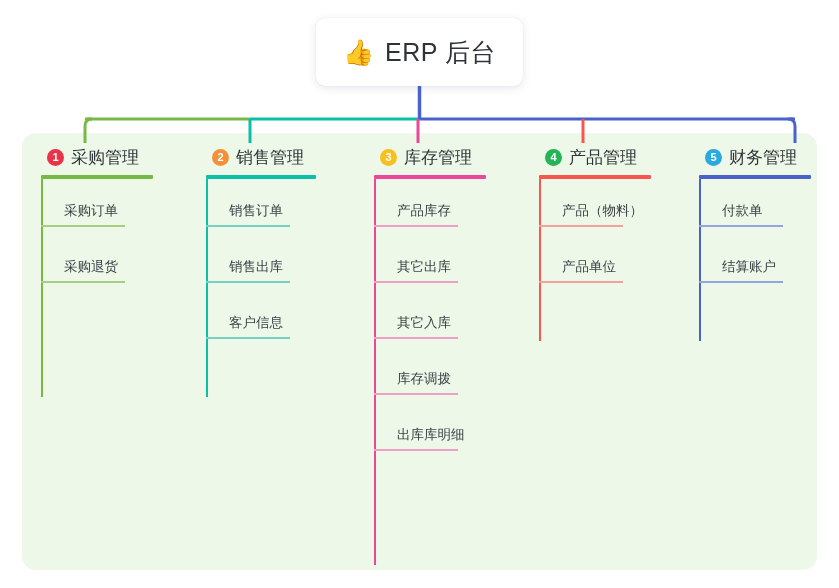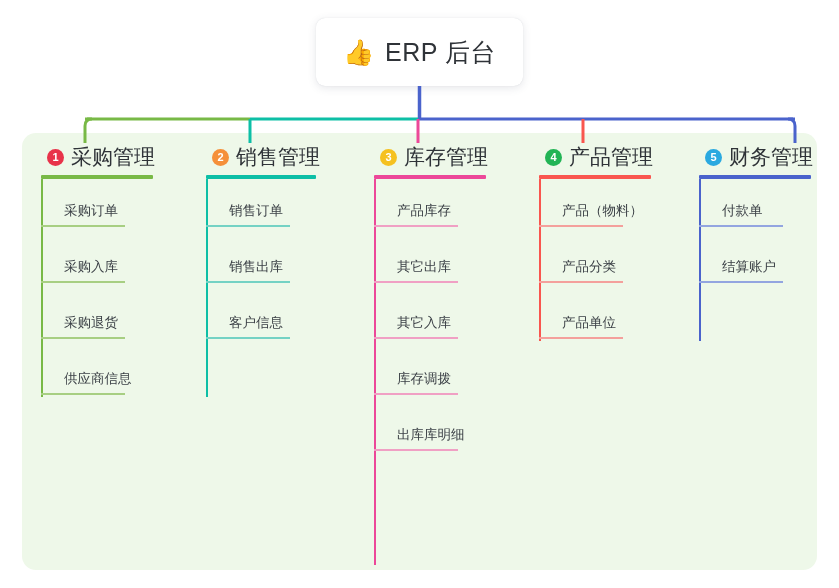--- a/index.html
+++ b/index.html
@@ -92,21 +92,21 @@
     height: 17px;
     border-radius: 50%;
     color: #ffffff;
     font-size: 11px;
     line-height: 17px;
     text-align: center;
     font-weight: bold;
     flex: 0 0 auto;
   }
   .head-label {
-    font-size: 21px;
+    font-size: 17px;
     color: #2f3338;
     white-space: nowrap;
   }
   .head-rule {
     margin-top: 6px;
     margin-left: 11px;
     height: 4px;
     border-radius: 1px;
   }
 
@@ -178,31 +178,23 @@
           <span class="head-label">采购管理</span>
         </div>
         <div class="head-rule" style="background: rgb(120, 185, 70); width: 112px;"></div>
         <div class="leaves">
           <div class="trunk" style="background: rgb(120, 185, 70); height: 218px;"></div>
           <div class="leaf">
             <span class="leaf-label">采购订单</span>
             <div class="leaf-rule" style="background: rgb(167, 207, 130);"></div>
           </div>
           <div class="leaf">
-            <span class="leaf-label">采购入库</span>
-            <div class="leaf-rule" style="background: rgb(167, 207, 130);"></div>
-          </div>
-          <div class="leaf">
             <span class="leaf-label">采购退货</span>
             <div class="leaf-rule" style="background: rgb(167, 207, 130);"></div>
           </div>
-          <div class="leaf">
-            <span class="leaf-label">供应商信息</span>
-            <div class="leaf-rule" style="background: rgb(167, 207, 130);"></div>
-          </div>
         </div>
       </div>
       <div class="col" style="left: 195px;">
         <div class="col-head">
           <span class="badge" style="background: rgb(245, 144, 58);">2</span>
           <span class="head-label">销售管理</span>
         </div>
         <div class="head-rule" style="background: rgb(13, 191, 166); width: 110px;"></div>
         <div class="leaves">
           <div class="trunk" style="background: rgb(13, 191, 166); height: 218px;"></div>
@@ -256,24 +248,20 @@
           <span class="head-label">产品管理</span>
         </div>
         <div class="head-rule" style="background: rgb(249, 86, 79); width: 112px;"></div>
         <div class="leaves">
           <div class="trunk" style="background: rgb(249, 86, 79); height: 162px;"></div>
           <div class="leaf">
             <span class="leaf-label">产品（物料）</span>
             <div class="leaf-rule" style="background: rgb(244, 160, 156);"></div>
           </div>
           <div class="leaf">
-            <span class="leaf-label">产品分类</span>
-            <div class="leaf-rule" style="background: rgb(244, 160, 156);"></div>
-          </div>
-          <div class="leaf">
             <span class="leaf-label">产品单位</span>
             <div class="leaf-rule" style="background: rgb(244, 160, 156);"></div>
           </div>
         </div>
       </div>
       <div class="col" style="left: 688px;">
         <div class="col-head">
           <span class="badge" style="background: rgb(42, 169, 224);">5</span>
           <span class="head-label">财务管理</span>
         </div>

